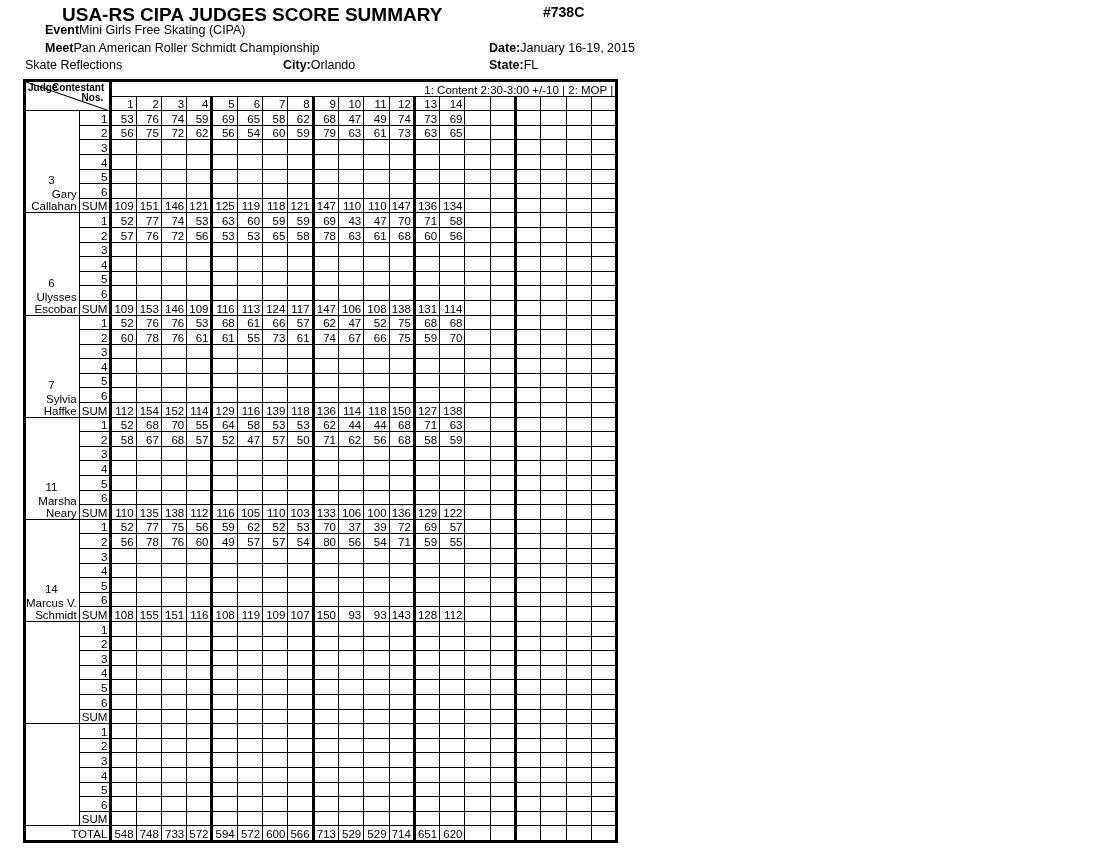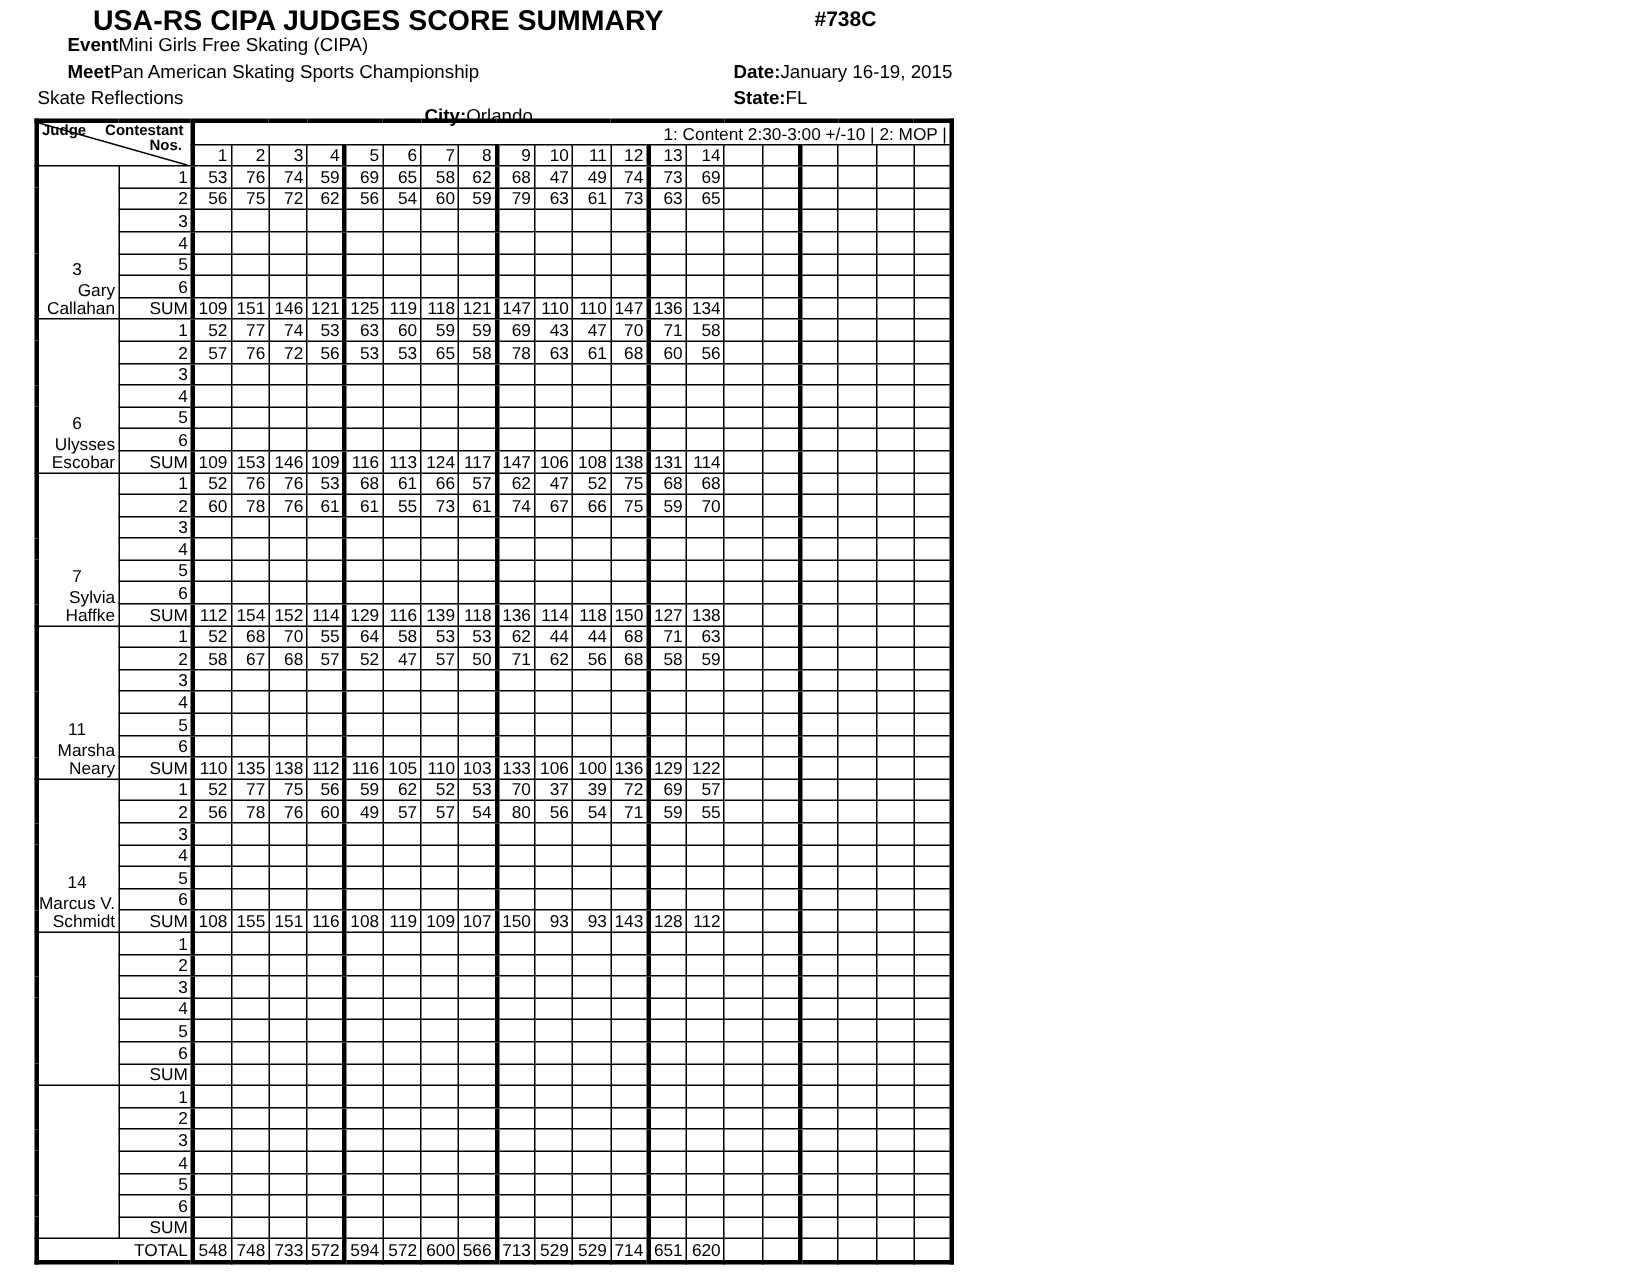--- a/index.html
+++ b/index.html
@@ -7,43 +7,43 @@
   .title { position:absolute; left:32px; top:4px; font-size:19px; font-weight:bold; letter-spacing:0px;margin-left:30px; }
   .docnum { position:absolute; left:543px; top:4px; font-size:14px; font-weight:bold; }
   .line { position:absolute; font-size:12.5px; white-space:nowrap; }
   .line b { font-weight:bold;padding-left:20px; }
   table.grid { position:absolute; left:23px; top:79px; border-collapse:collapse; table-layout:fixed; border:3px solid #000; }
   table.grid td { border:1px solid #000; padding:0; height:13.6px; font-size:11.5px; line-height:12px; text-align:right; padding-right:2px; vertical-align:bottom; overflow:hidden; white-space:nowrap; }
   td.tk { border-right:3px solid #000 !important; }
   td.judge { text-align:left; vertical-align:top; font-size:11px; line-height:15px; padding-left:2px; border-right:1px solid #000; }
   td.judge .num { display:block; text-align:center; font-size:11.5px; margin-top:12px; margin-bottom:2px; }
   td.rl { text-align:right; padding-right:6px; border-right:3px solid #000 !important; }
-  td.rl.sum { text-align:left; padding-left:20px; }
+  td.rl.sum { text-align:left; padding-left:2px; }
   td.hdr-crit { text-align:left; font-size:8px; padding-left:3px; vertical-align:middle; }
   td.corner { position:relative; font-size:10px;font-weight:bold; }
   td.colno { text-align:center; padding-right:0; }
   td.total-label { text-align:center; padding-right:0; font-size:11px; }
   td.totv { text-align:left; padding-left:2px; }
   .corner-box { position:relative; width:100%; height:100%; }
   .corner-line { position:absolute; left:0; top:0; width:100%; height:100%; }
   .c-contest { position:absolute; right:3px; top:0px; font-size:10px; line-height:11px; }
   .c-nos { position:absolute; right:4px; top:10px; font-size:10px; line-height:11px; }
   .c-judge { position:absolute; left:2px; bottom:17px; font-size:10px; line-height:11px;text-align:right; }
 </style>
 </head>
 <body>
 
 <div class="title">USA-RS CIPA JUDGES SCORE SUMMARY</div>
 <div class="docnum">#738C</div>
 
 <div class="line" style="left:25px;top:23px;"><b>Event</b><span>Mini Girls Free Skating  (CIPA)</span></div>
-<div class="line" style="left:25px;top:41px;"><b>Meet</b><span>Pan American Skating Sports Championship</span></div>
+<div class="line" style="left:25px;top:41px;"><b>Meet</b><span>Pan American Roller Schmidt Championship</span></div>
 <div class="line" style="left:469px;top:41px;"><b>Date:</b><span>January 16-19, 2015</span></div>
 <div class="line" style="left:25px;top:58px;">Skate Reflections</div>
-<div class="line" style="left:263px;top:58px;margin-top:12px;"><b>City:</b><span>Orlando</span></div>
+<div class="line" style="left:263px;top:58px;"><b>City:</b><span>Orlando</span></div>
 <div class="line" style="left:469px;top:58px;"><b>State:</b><span>FL</span></div>
 
 <table class="grid" id="grid">
   <colgroup id="cols">
       <col style="width: 52px;">
       <col style="width: 28px;">
       <col style="width: 25.3px;">
       <col style="width: 25.3px;">
       <col style="width: 25.3px;">
       <col style="width: 25.3px;">

